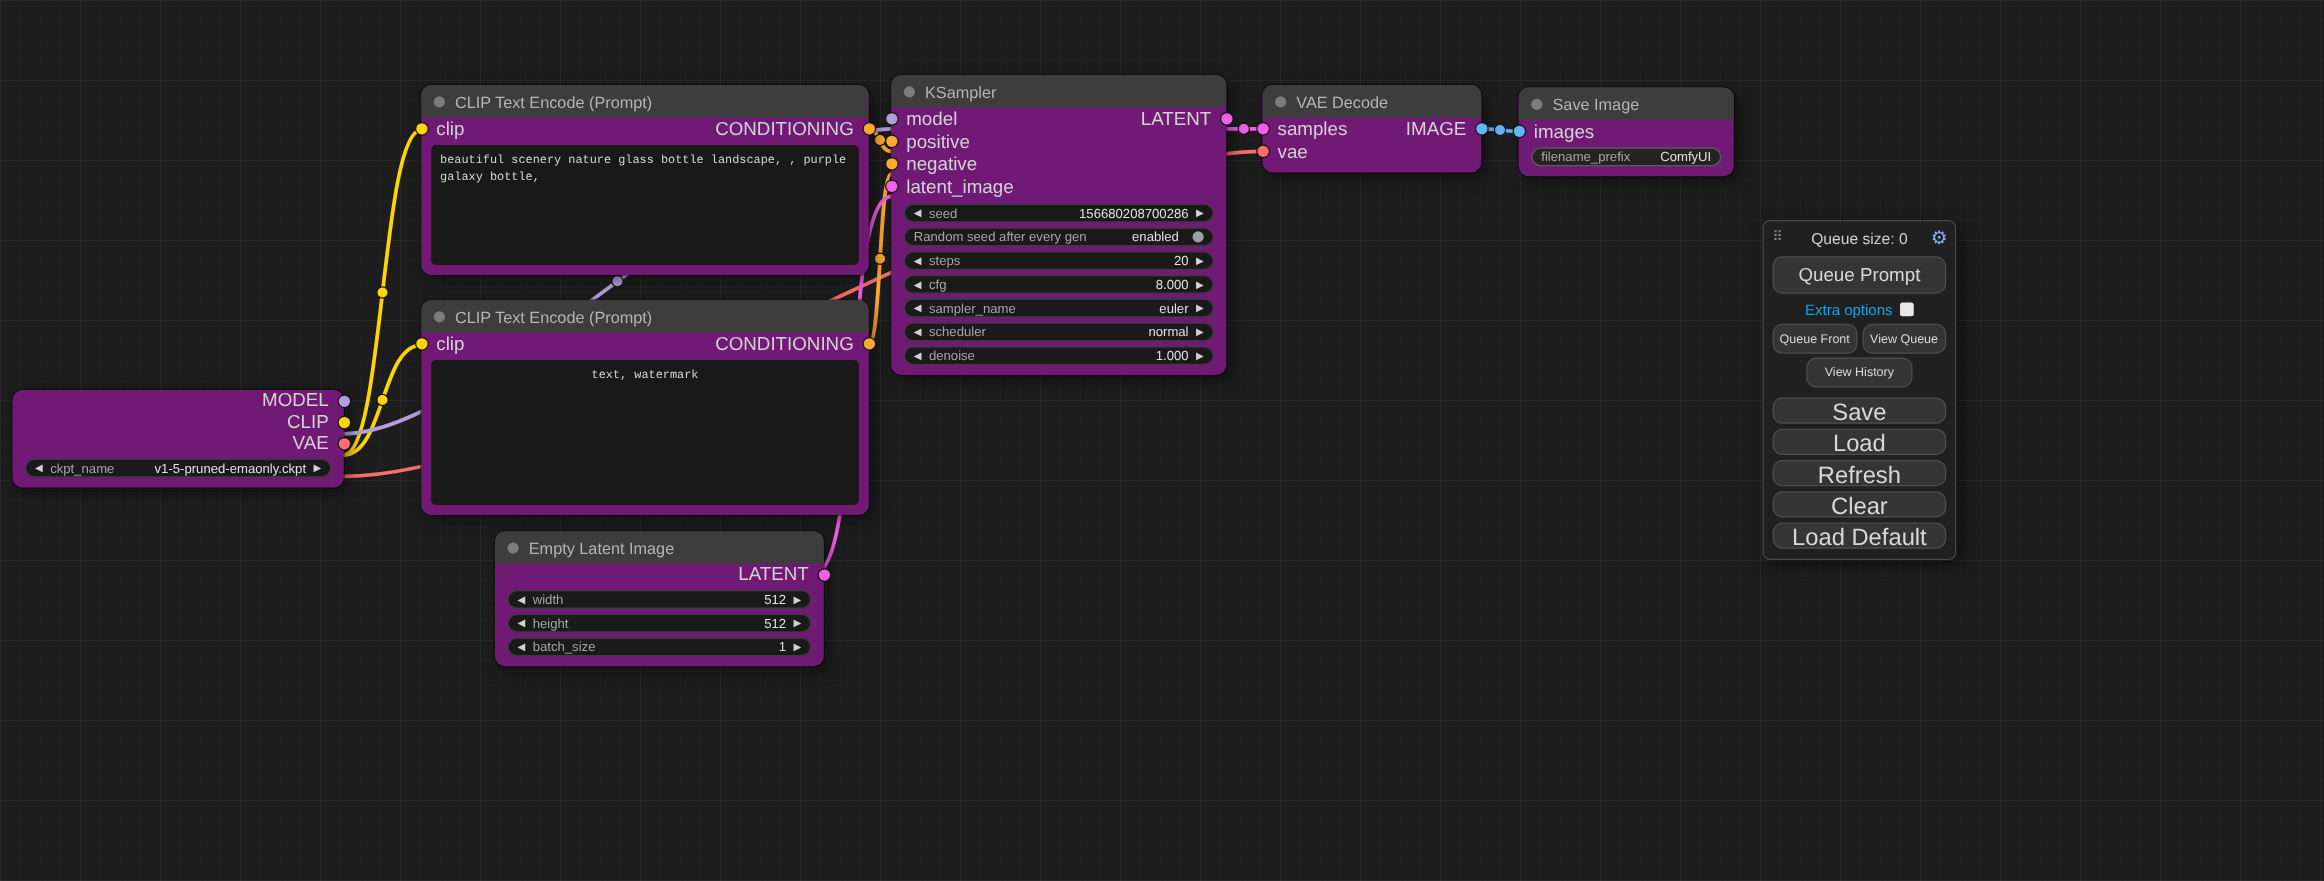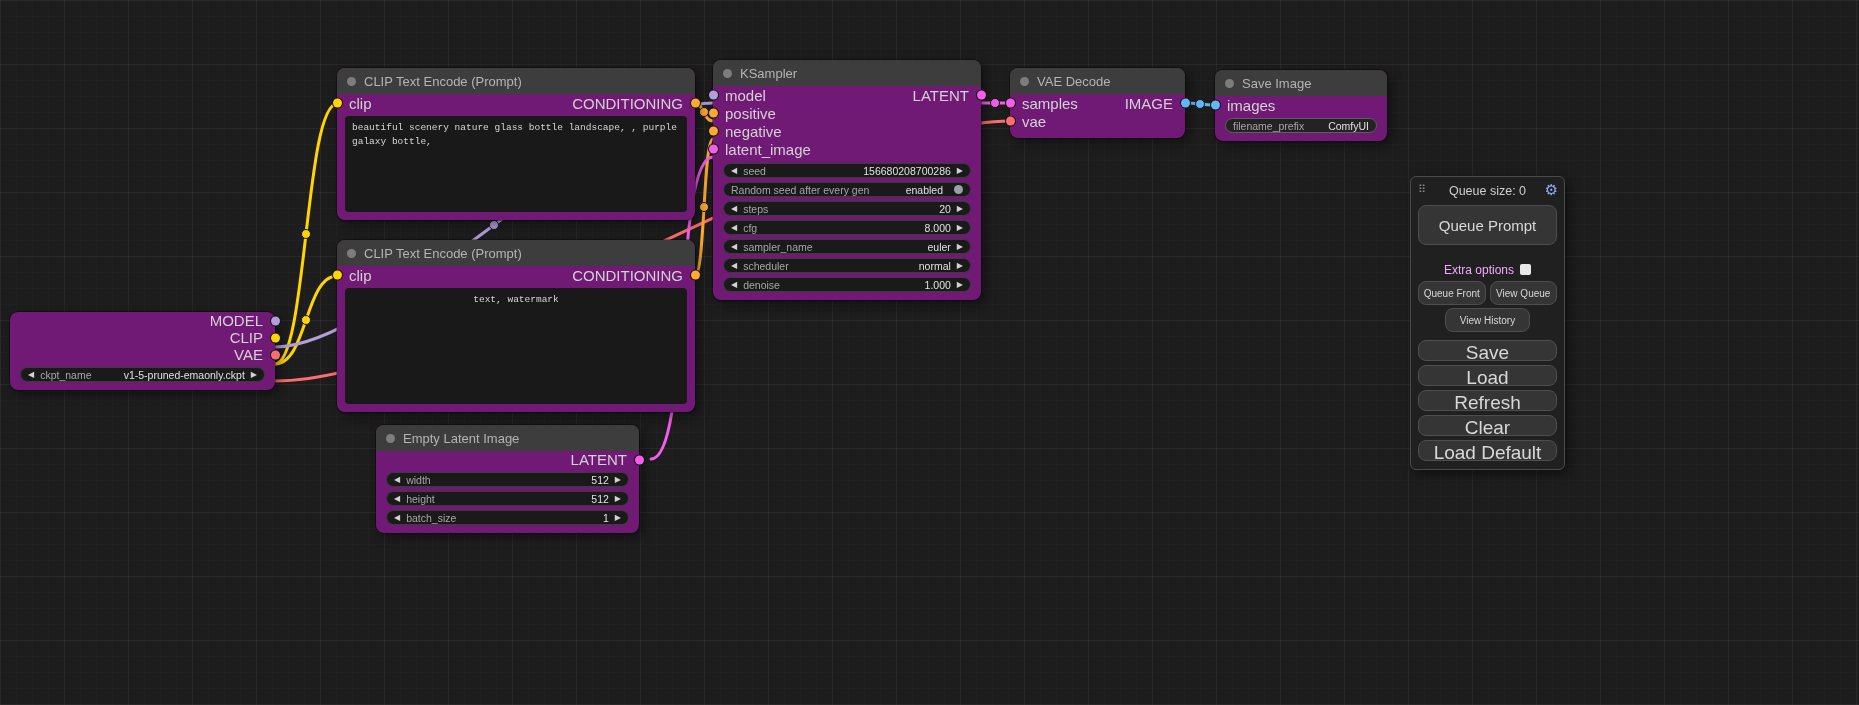--- a/index.html
+++ b/index.html
@@ -69,23 +69,23 @@
   
   .queue-panel{position:absolute;left:1410px;top:176px;width:155px;background:#202020;
     border:1px solid #4a4a4a;border-radius:6px;box-shadow:4px 4px 12px rgba(0,0,0,.5);
     padding:5px 7px 8px;box-sizing:border-box;color:#d6d6d6;}
   .qp-header{position:relative;height:18px;display:flex;align-items:center;justify-content:center;
     font-size:12.5px;color:#cfcfcf;}
   .drag-handle{position:absolute;left:0;top:1px;color:#8a8a8a;font-size:11px;cursor:move;}
   .gear{position:absolute;right:-1px;top:-1px;color:#8caaf5;font-size:15px;cursor:pointer;}
   .queue-panel button{font-family:inherit;background:#353535;border:1px solid #4e4e4e;
     color:#d8d8d8;border-radius:8px;cursor:pointer;}
-  .qp-big{display:block;width:100%;height:40px;font-size:15px;margin:5px 0 16px;}
+  .qp-big{display:block;width:100%;height:30px;font-size:15px;margin:5px 0 4px;}
   .extra-row{display:flex;align-items:center;justify-content:center;gap:6px;font-size:12px;
-    height:17px;color:#f0abfc;}
+    height:17px;color:#0ea5e9;}
   .checkbox{width:11px;height:11px;background:#e8e8e8;border-radius:2px;cursor:pointer;flex:none;}
   .small-row{display:flex;gap:4px;margin:3px 0;}
   .qp-small{flex:1;height:24px;font-size:10px;border-radius:8px;padding:0;}
   .small-row.center{justify-content:center;}
   .small-row.center .qp-small{flex:0 0 auto;padding:0 14px;}
   .qp-med{display:block;width:100%;height:21px;font-size:19px;margin:4px 0 0;}
   .qp-med.gap{margin-top:8px;}
 </style>
 </head>
 <body>
@@ -155,21 +155,21 @@
     </div>
     <div class="slot-row">
       <span class="lbl">clip</span>
       <span class="lbl">CONDITIONING</span>
       <span class="port in clip"></span>
       <span class="port out conditioning"></span>
     </div>
     <div class="prompt" style="height:106px;text-align:center;">text, watermark</div>
   </div>
 
-  <div class="node" style="left:376px;top:425px;width:263px;">
+  <div class="node" style="left:396px;top:425px;width:263px;">
     <div class="node-title">
       <span class="collapse-dot"></span>
       <span class="lbl">Empty Latent Image</span>
     </div>
     <div class="slot-row h17 out-only">
       <span class="lbl">LATENT</span>
       <span class="port out latent"></span>
     </div>
     <div class="widget">
       <span class="arrow">◀</span>

